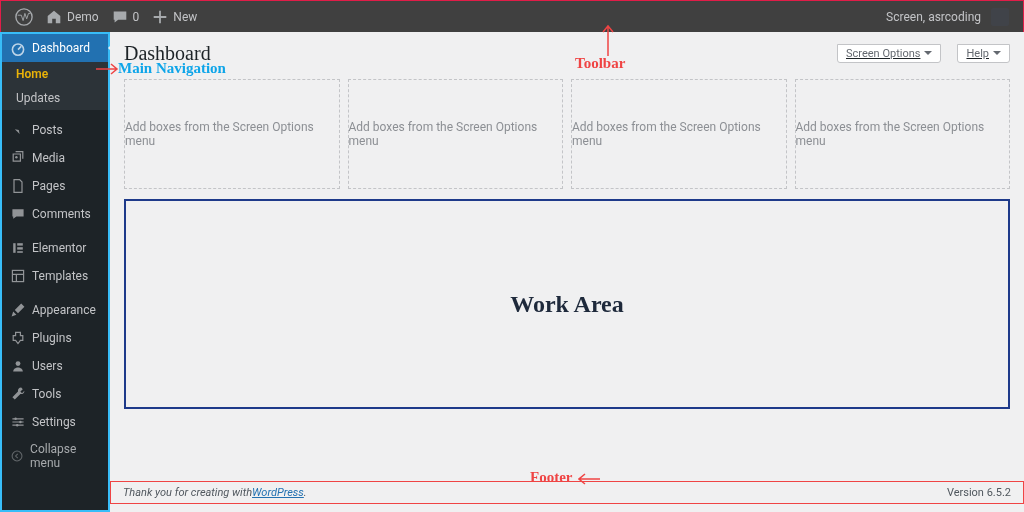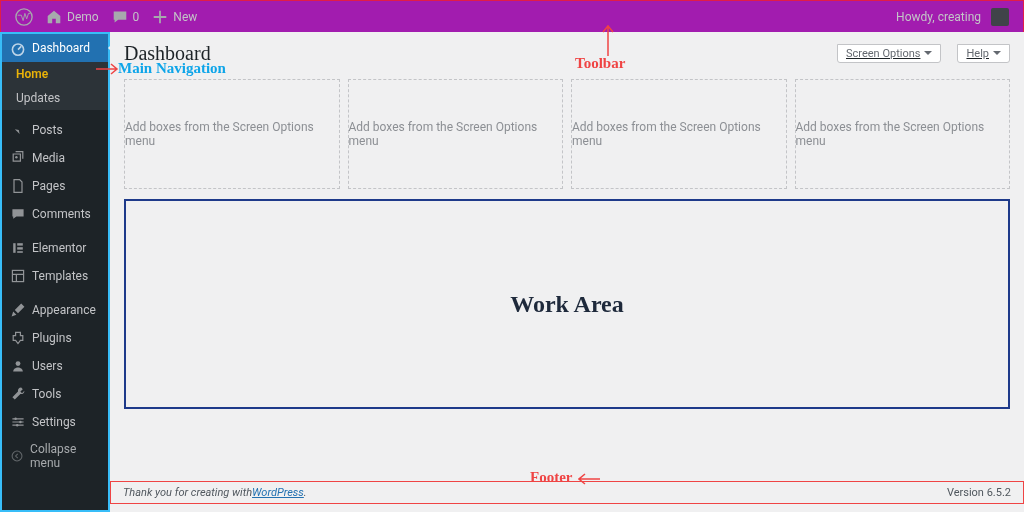--- a/index.html
+++ b/index.html
@@ -11,21 +11,21 @@
     overflow: hidden;
     font-size: 12px;
     color: #1d2327;
   }
 
   
   .adminbar {
     position: absolute;
     top: 0; left: 0; right: 0;
     height: 32px;
-    background: #a21caf;
+    background: #404040;
     color: #c3c4c7;
     display: flex;
     align-items: center;
     padding: 0 8px;
     font-size: 12px;
     border-top: 1px solid #e11d48;
     border-left: 1px solid #e11d48;
     border-right: 1px solid #e11d48;
   }
   .adminbar .ab-item {
@@ -167,21 +167,21 @@
     <span>0</span>
   </div>
   <div class="ab-item">
     <svg class="ab-icon" viewBox="0 0 20 20">
         <path d="M9 3h2v6h6v2h-6v6H9v-6H3V9h6z"></path>
       </svg>
     <span>New</span>
   </div>
   <div class="spacer"></div>
   <div class="ab-item">
-    <span>Howdy, creating</span>
+    <span>Screen, asrcoding</span>
     <span style="width:18px;height:18px;background:#404349;border-radius:2px;margin-left:6px;"></span>
   </div>
 </div>
 
 <div class="sidebar">
   <div class="menu-item current">
     <svg class="menu-icon" viewBox="0 0 20 20">
         <circle cx="10" cy="12" r="7" fill="none" stroke="currentColor" stroke-width="2"></circle>
         <path d="M10 12l4-4" stroke="currentColor" stroke-width="2"></path>
       </svg>

